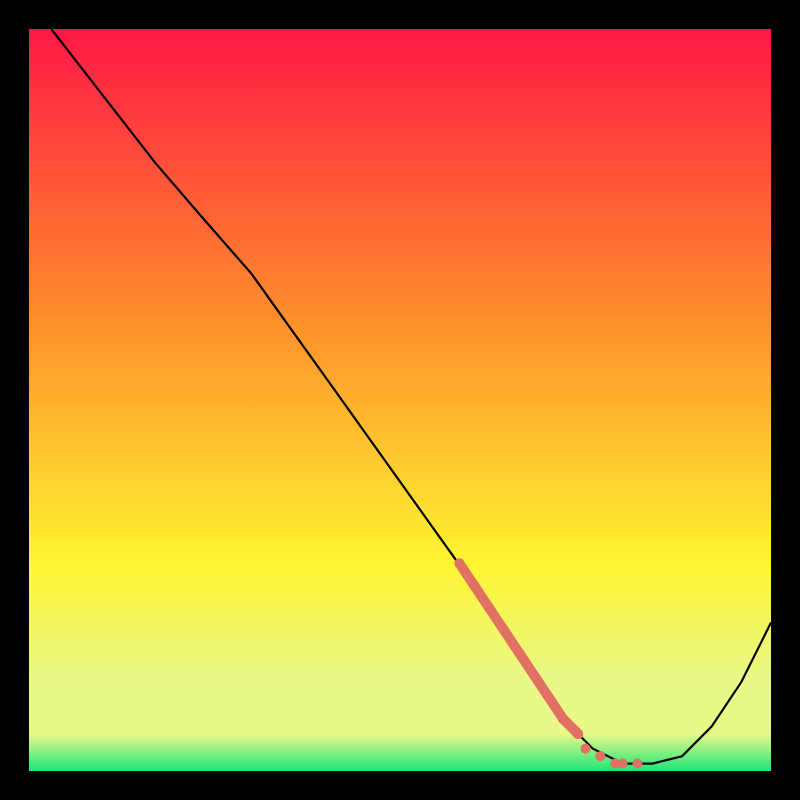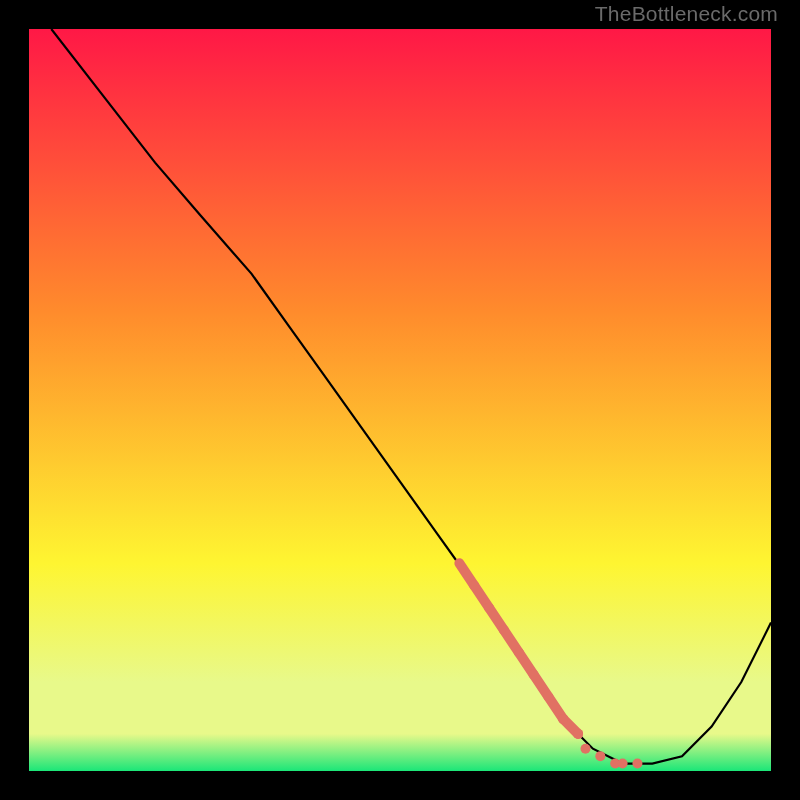--- a/index.html
+++ b/index.html
@@ -40,21 +40,20 @@
     letter-spacing: 0.2px;
     font-weight: 400;
   }
 </style>
 </head>
 <body>
 
 <div id="stage">
   <div id="frame"></div>
 
-  <div id="watermark">TheBottleneck.com</div>
 
   <svg id="plot-area" viewBox="0 0 742 742" preserveAspectRatio="none">
     <defs>
       <linearGradient id="bg-grad" x1="0" y1="0" x2="0" y2="1">
         <stop id="g0" offset="0%" stop-color="#ff1846"></stop>
         <stop id="g1" offset="38%" stop-color="#ff8b2c"></stop>
         <stop id="g2" offset="72%" stop-color="#fef531"></stop>
         <stop id="g3" offset="88%" stop-color="#e8f98a"></stop>
         <stop id="g4" offset="95%" stop-color="#e8f98a"></stop>
         <stop id="g5" offset="100%" stop-color="#1be678"></stop>

